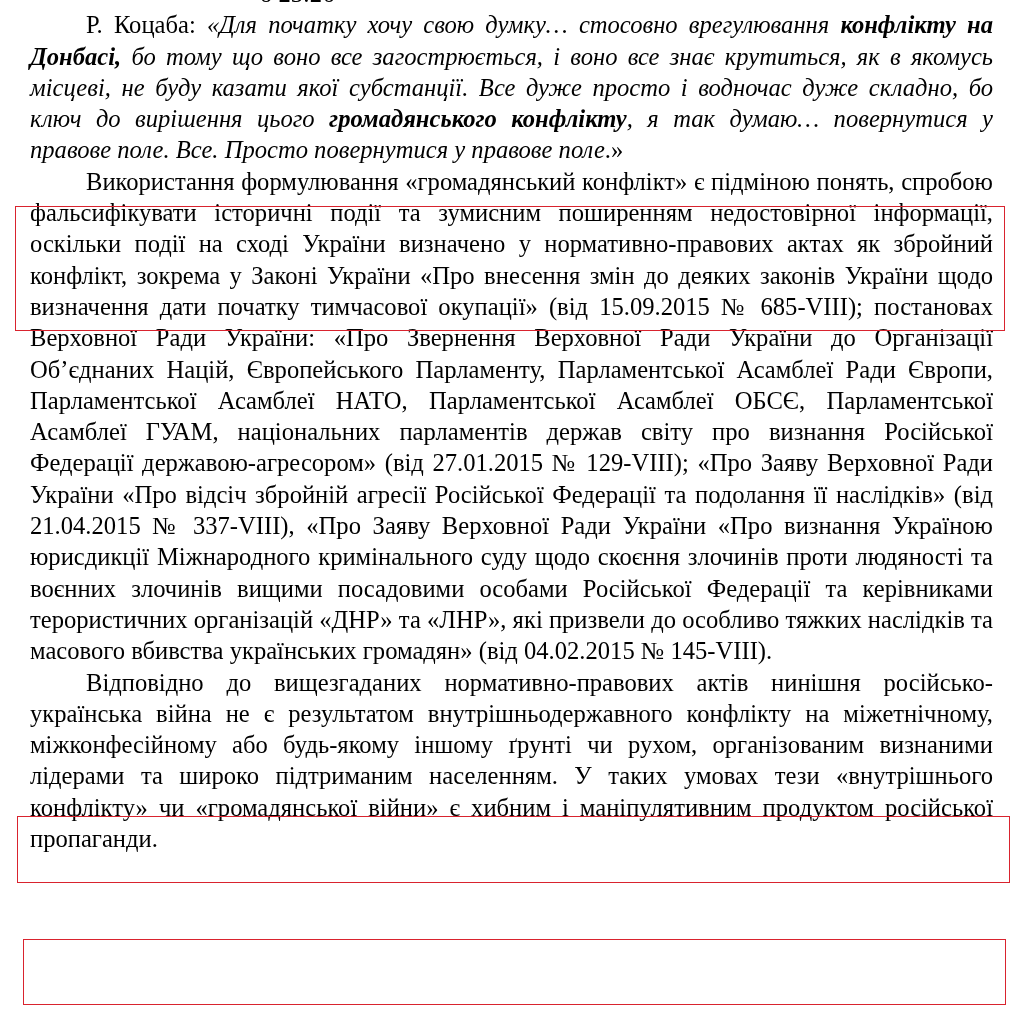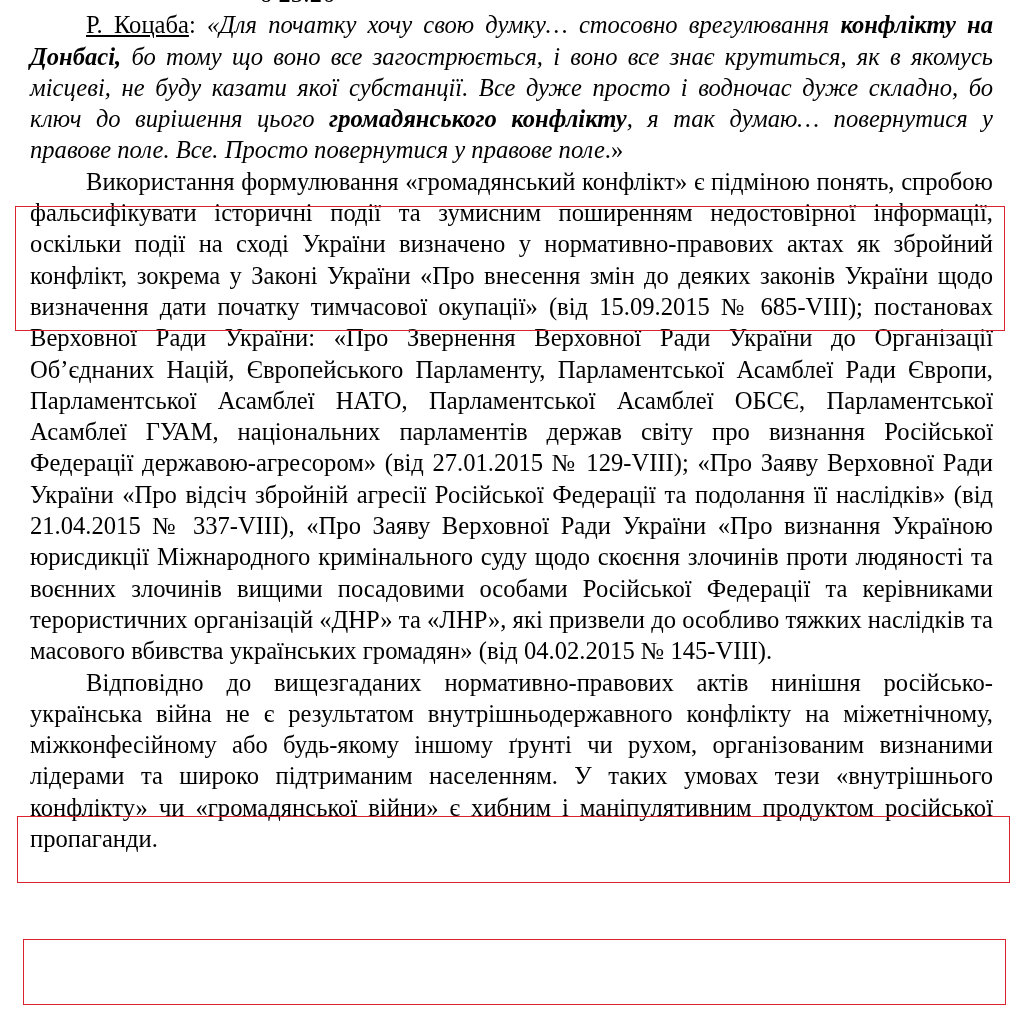--- a/index.html
+++ b/index.html
@@ -8,21 +8,21 @@
       font-family: "Liberation Serif", "DejaVu Serif", serif;
       color: #000;
     }
     .page {
       position: absolute; left: 30px; top: -22px; width: 963px;
       font-size: 24.6px; line-height: 31.3px;
     }
     .para { margin: 0; text-align: justify; text-align-last: left; }
     .indent { text-indent: 56px; }
     .ts { padding-left: 230px; height: 31.3px; overflow: hidden; }
-    .speaker { text-decoration: underline; }
+    .speaker { }
     .quote em { font-style: italic; margin-top: 38px; }
     .quote strong { font-weight: bold; font-style: italic; }
     .hl-box {
       position: absolute; border: 1.5px solid #d9232e; box-sizing: border-box;
       pointer-events: none;
     }
   </style>
 </head>
 <body>
 

